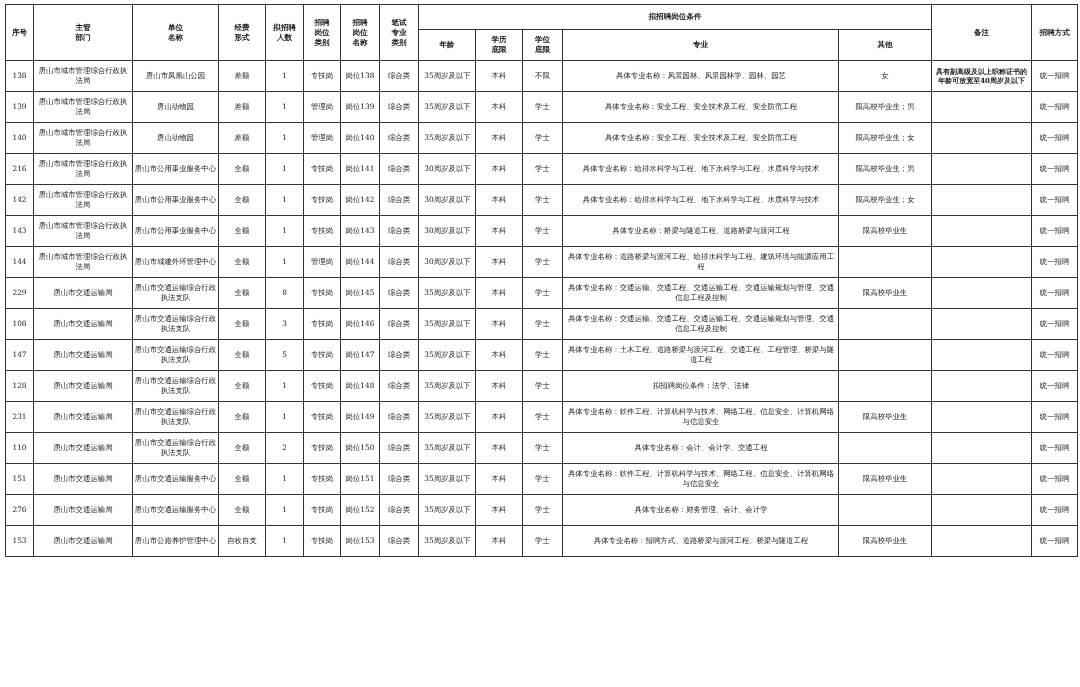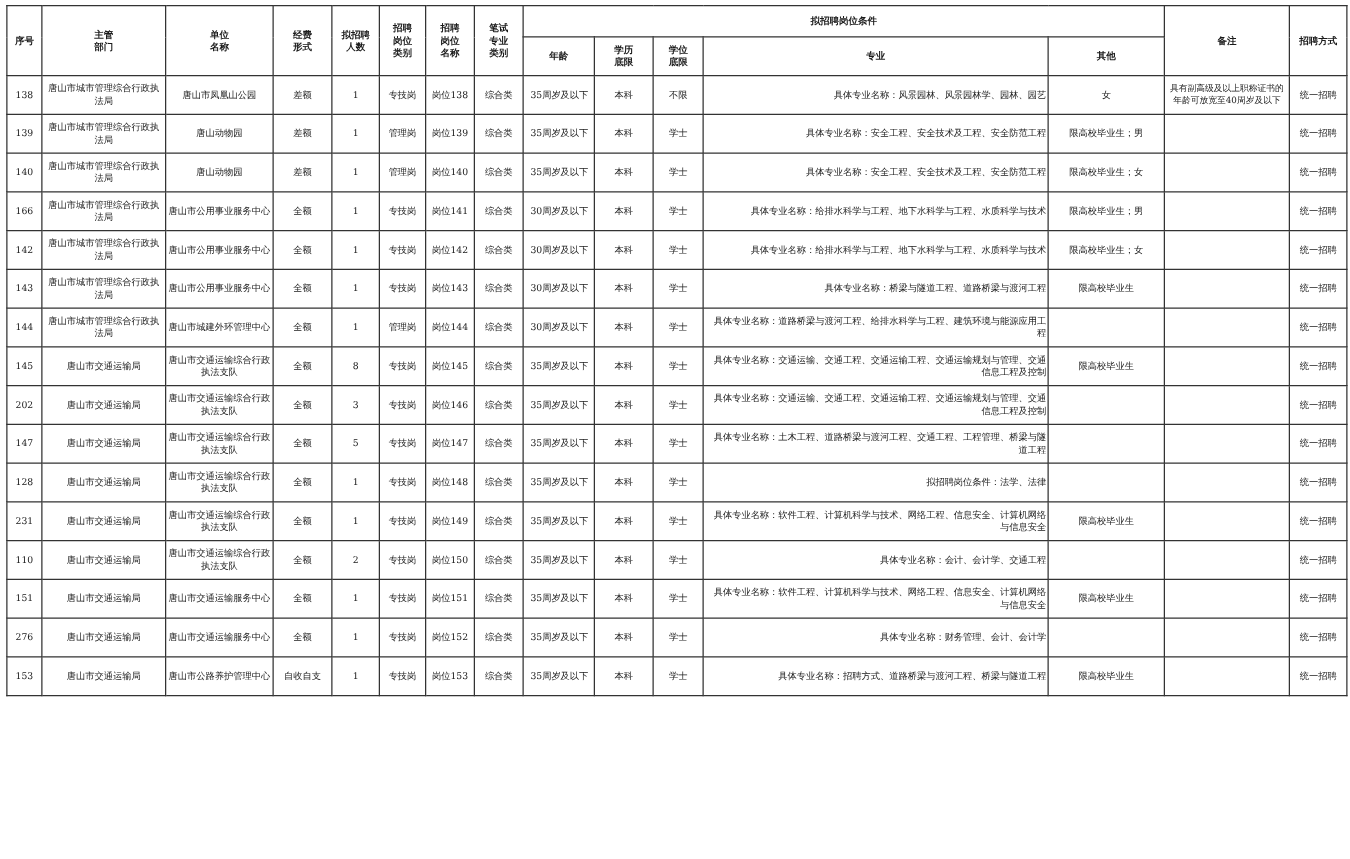--- a/index.html
+++ b/index.html
@@ -4,22 +4,22 @@
 <style>
   html, body { margin:0; padding:0; background:#ffffff; }
   body { width:1080px; height:687px; overflow:hidden; font-family:"DejaVu Serif","Liberation Serif",serif; color:#1a1a1a; }
   table { position:absolute; left:5px; top:4px; border-collapse:collapse; table-layout:fixed; width:1072px; }
   td, th { border:1px solid #333; font-size:7.4px; line-height:10px; text-align:center; vertical-align:middle; padding:0 1px; overflow:hidden; }
   th { font-family:"DejaVu Sans","Liberation Sans",sans-serif; font-weight:bold; font-size:7.6px; line-height:10px; }
   thead tr.r1 th { height:24px; }
   thead tr.r2 th { height:30px; }
   tbody tr { height:31px; }
   td.left { text-align:center; padding-left:2px; }
-  td.major { text-align:right; padding-left:2px; }
-  td.note { font-size:7px; line-height:9px; }
+  td.major { text-align:center; padding-left:2px; }
+  td.note { font-size:7px; line-height:9px;font-weight:bold; }
 </style>
 </head>
 <body>
 
 <table>
   <colgroup>
     <col style="width:28px">
       <col style="width:99px">
       <col style="width:86px">
       <col style="width:47px">
@@ -115,21 +115,21 @@
         <td>综合类</td>
         <td class="left">35周岁及以下</td>
         <td>本科</td>
         <td>学士</td>
         <td class="major">具体专业名称：安全工程、安全技术及工程、安全防范工程</td>
         <td>限高校毕业生；女</td>
         <td class="note"></td>
         <td>统一招聘</td>
       </tr>
       <tr>
-        <td>166</td>
+        <td>216</td>
         <td>唐山市城市管理综合行政执法局</td>
         <td>唐山市公用事业服务中心</td>
         <td>全额</td>
         <td>1</td>
         <td>专技岗</td>
         <td>岗位141</td>
         <td>综合类</td>
         <td class="left">30周岁及以下</td>
         <td>本科</td>
         <td>学士</td>
@@ -183,38 +183,38 @@
         <td>综合类</td>
         <td class="left">30周岁及以下</td>
         <td>本科</td>
         <td>学士</td>
         <td class="major">具体专业名称：道路桥梁与渡河工程、给排水科学与工程、建筑环境与能源应用工程</td>
         <td></td>
         <td class="note"></td>
         <td>统一招聘</td>
       </tr>
       <tr>
-        <td>145</td>
+        <td>229</td>
         <td>唐山市交通运输局</td>
         <td>唐山市交通运输综合行政执法支队</td>
         <td>全额</td>
         <td>8</td>
         <td>专技岗</td>
         <td>岗位145</td>
         <td>综合类</td>
         <td class="left">35周岁及以下</td>
         <td>本科</td>
         <td>学士</td>
         <td class="major">具体专业名称：交通运输、交通工程、交通运输工程、交通运输规划与管理、交通信息工程及控制</td>
         <td>限高校毕业生</td>
         <td class="note"></td>
         <td>统一招聘</td>
       </tr>
       <tr>
-        <td>202</td>
+        <td>108</td>
         <td>唐山市交通运输局</td>
         <td>唐山市交通运输综合行政执法支队</td>
         <td>全额</td>
         <td>3</td>
         <td>专技岗</td>
         <td>岗位146</td>
         <td>综合类</td>
         <td class="left">35周岁及以下</td>
         <td>本科</td>
         <td>学士</td>

